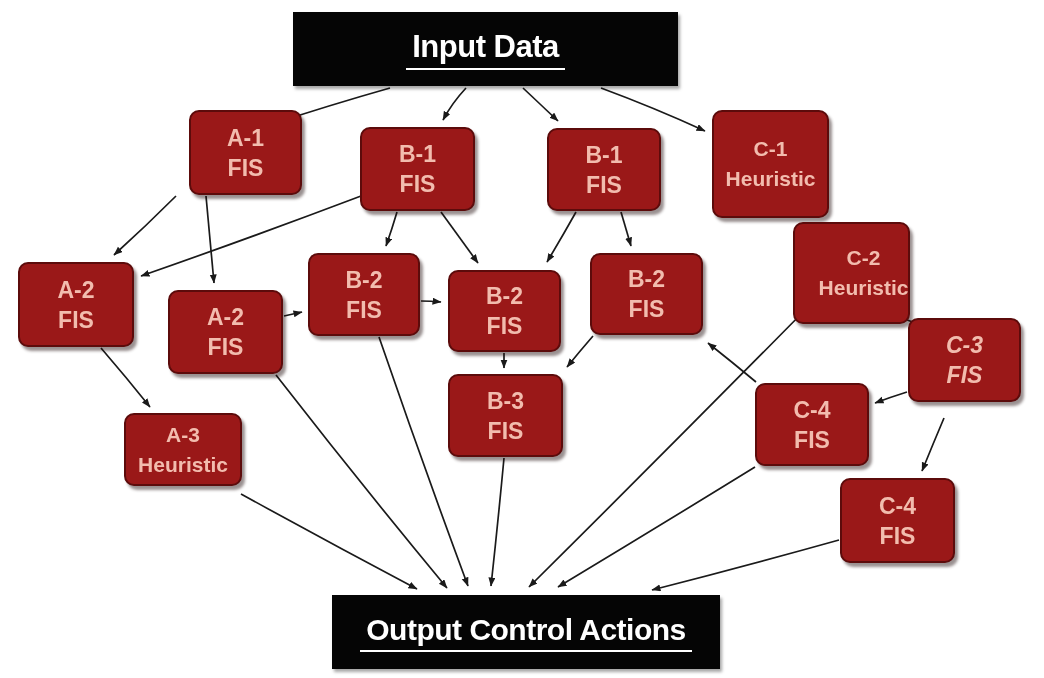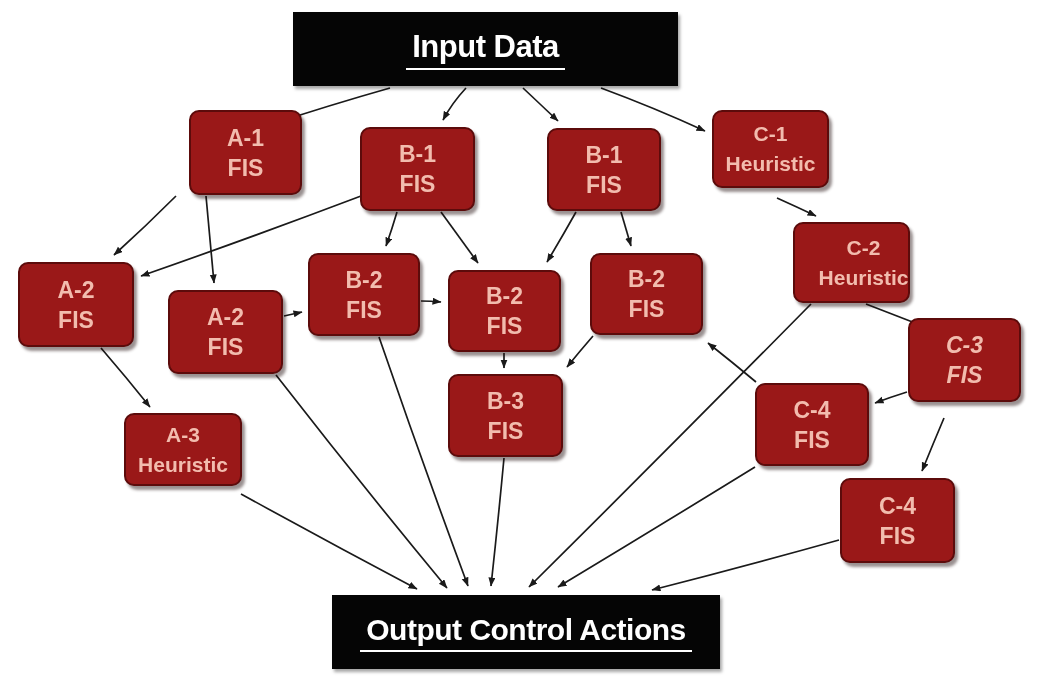--- a/index.html
+++ b/index.html
@@ -81,21 +81,21 @@
   <div class="node" style="left:360px;top:127px;width:115px;height:84px;">
     <span>B-1</span>
     <span>FIS</span>
   </div>
 
   <div class="node" style="left:547px;top:128px;width:114px;height:83px;">
     <span>B-1</span>
     <span>FIS</span>
   </div>
 
-  <div class="node" style="left:712px;top:110px;width:117px;height:78px;font-size:21px;">
+  <div class="node" style="left:712px;top:110px;width:117px;height:108px;font-size:21px;">
     <span>C-1</span>
     <span>Heuristic</span>
   </div>
 
   <div class="node" style="left:18px;top:262px;width:116px;height:85px;">
     <span>A-2</span>
     <span>FIS</span>
   </div>
 
   <div class="node" style="left:168px;top:290px;width:115px;height:84px;">
@@ -111,21 +111,21 @@
   <div class="node" style="left:448px;top:270px;width:113px;height:82px;">
     <span>B-2</span>
     <span>FIS</span>
   </div>
 
   <div class="node" style="left:590px;top:253px;width:113px;height:82px;">
     <span>B-2</span>
     <span>FIS</span>
   </div>
 
-  <div class="node" style="left:793px;top:222px;width:117px;height:81px;font-size:21px;padding-left:24px;">
+  <div class="node" style="left:793px;top:222px;width:117px;height:102px;font-size:21px;padding-left:24px;">
     <span>C-2</span>
     <span>Heuristic</span>
   </div>
 
   <div class="node" style="left:448px;top:374px;width:115px;height:83px;">
     <span>B-3</span>
     <span>FIS</span>
   </div>
 
   <div class="node" style="left:124px;top:413px;width:118px;height:73px;font-size:21px;">

